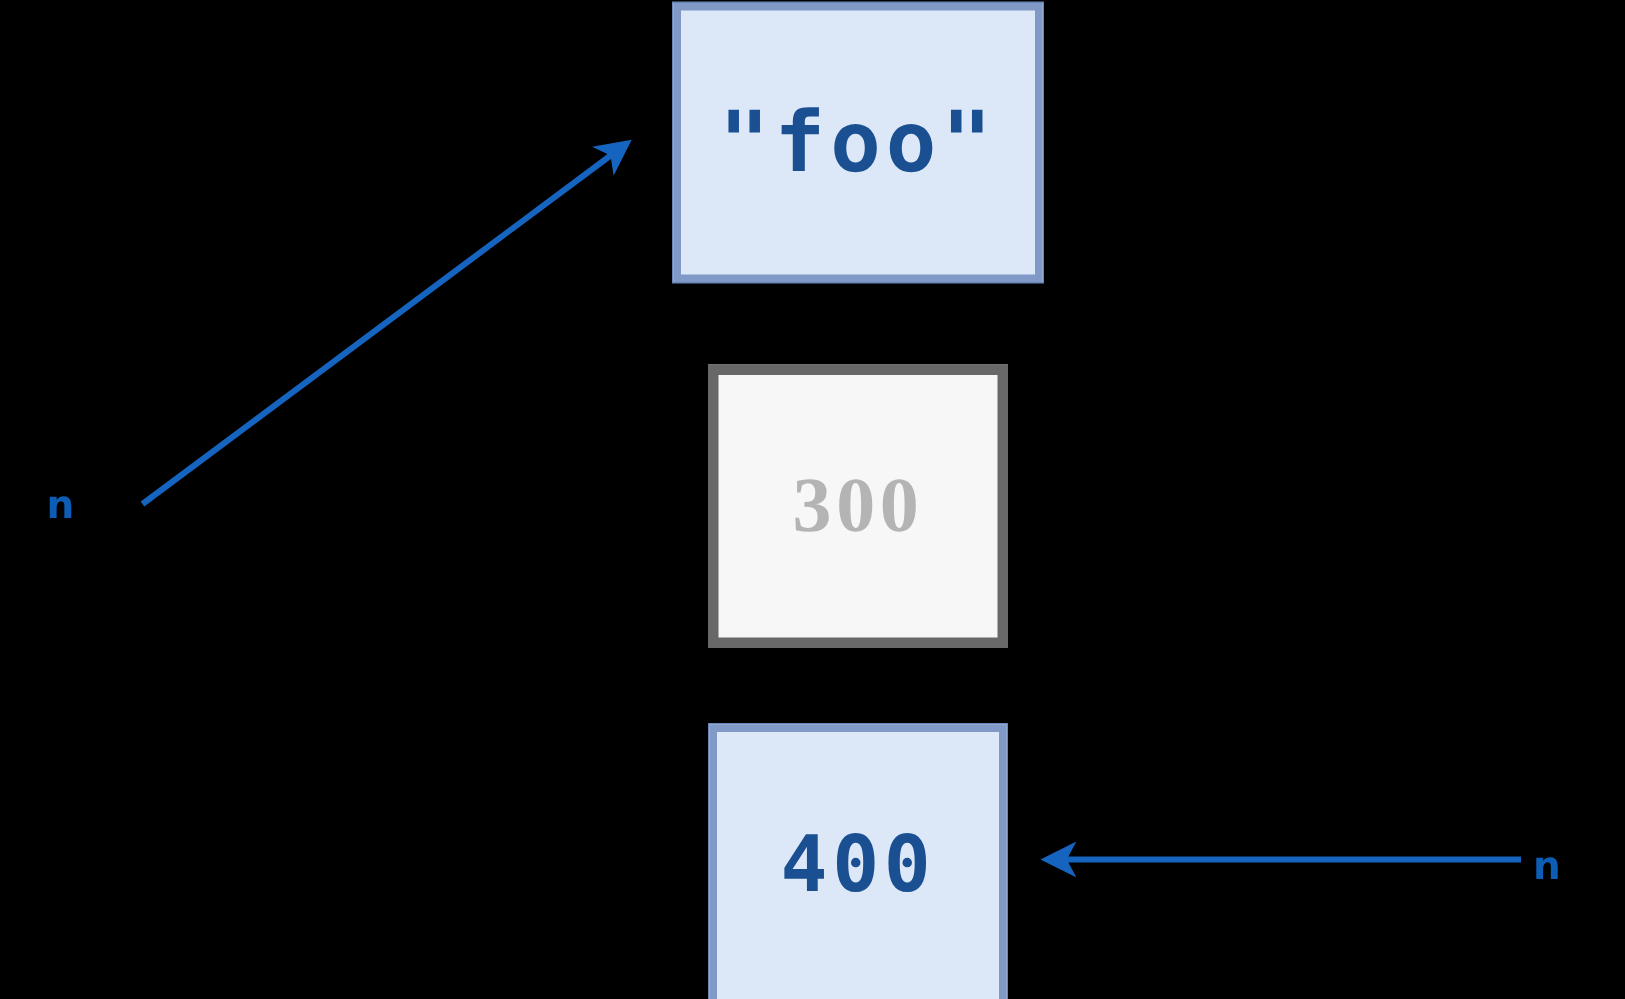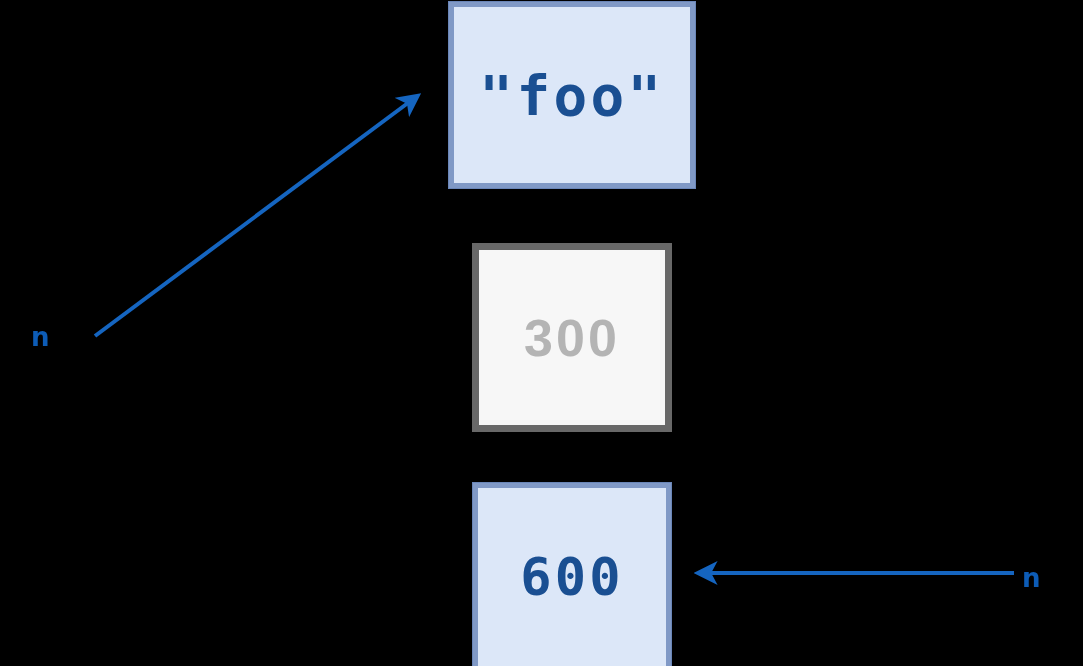--- a/index.html
+++ b/index.html
@@ -35,21 +35,21 @@
     color: #1a4f92;
     font-family: "DejaVu Sans Mono", "Liberation Mono", monospace;
     font-weight: 700;
   }
 
   
   .box-grey {
     background: #f7f7f7;
     border: 7px solid #686868;
     color: #b4b4b4;
-    font-family: Liberation Sans, sans-serif;
+    font-family: Liberation Serif, serif;
     font-weight: 700;
   }
 
   
   #box-foo {
     left: 449px;
     top: 2px;
     width: 246px;
     height: 186px;
     font-size: 56px;
@@ -120,20 +120,20 @@
 
   <div id="box-foo" class="node-box box-blue">
     <span>"foo"</span>
   </div>
 
   <div id="box-300" class="node-box box-grey">
     <span>300</span>
   </div>
 
   <div id="box-400" class="node-box box-blue">
-    <span>600</span>
+    <span>400</span>
   </div>
 
   <span id="label-left" class="var-label">n</span>
 
   <span id="label-right" class="var-label">n</span>
 
 </div>
 
 </body></html>

